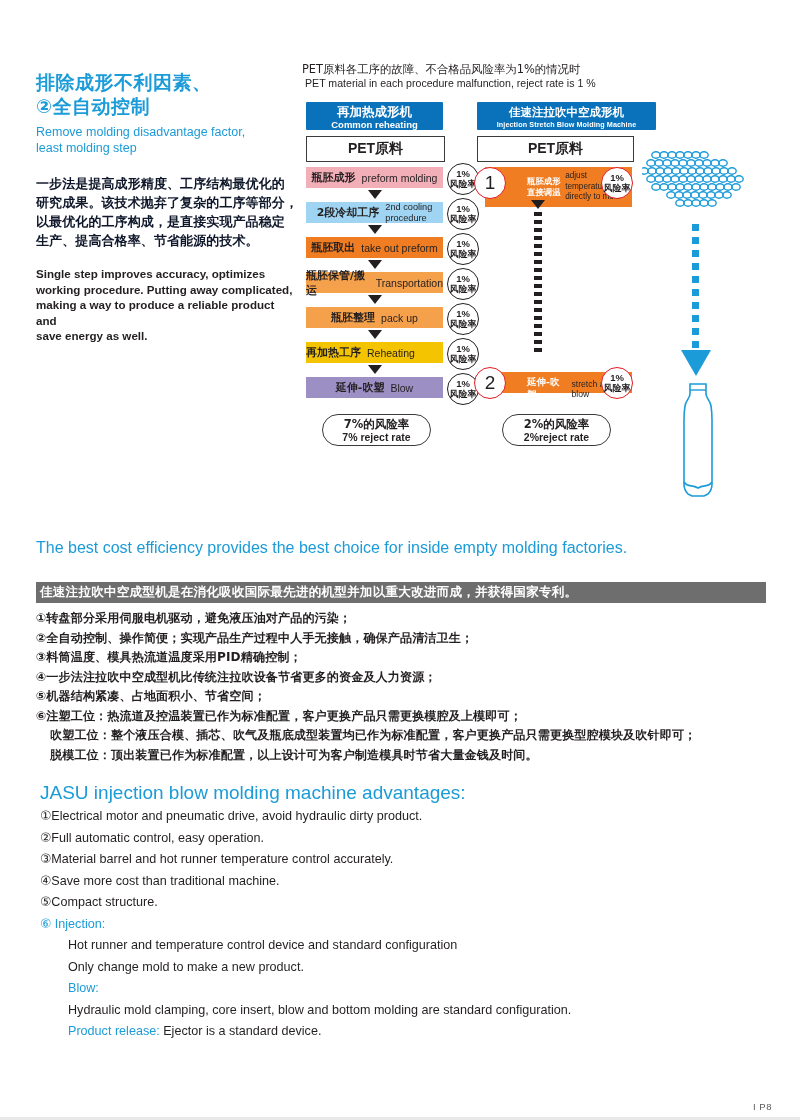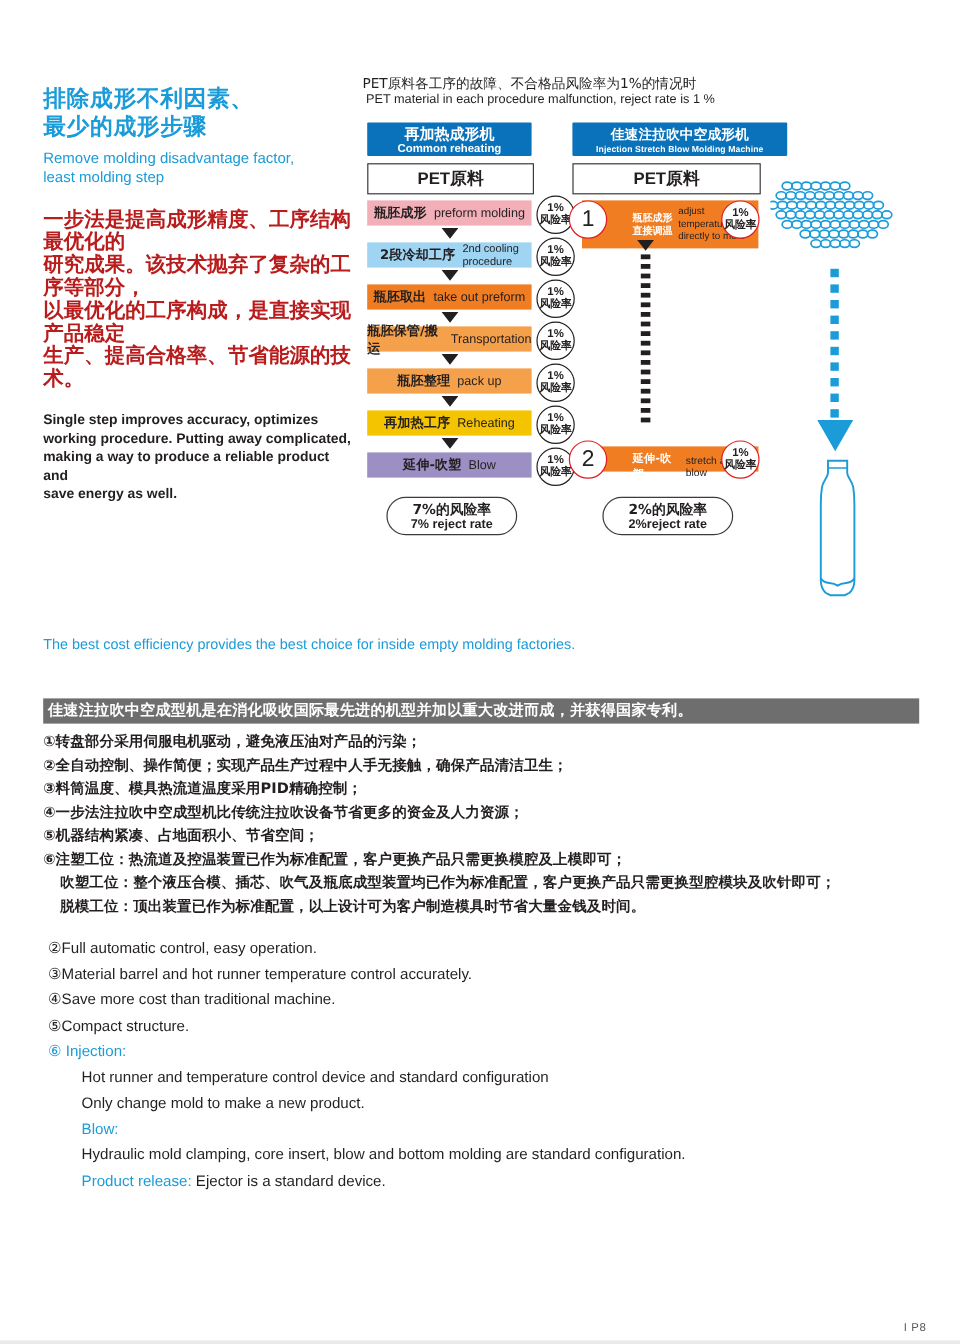--- a/index.html
+++ b/index.html
@@ -19,21 +19,21 @@
   
   #intro{left:36px;top:70px;width:262px;}
   #intro .h-cn{
     color:#1b9bd8;font-size:19px;line-height:24px;font-weight:bold;
     letter-spacing:0.5px;
   }
   #intro .h-en{
     color:#1b9bd8;font-size:12.5px;line-height:16px;margin-top:6px;
   }
   #intro .p-cn{
-    margin-top:18px;font-size:17px;line-height:19px;color:#b91c1c;
+    margin-top:18px;font-size:13px;line-height:19px;color:#0f172a;
     font-weight:bold;letter-spacing:0.1px;
   }
   #intro .p-en{
     margin-top:16px;font-size:11.6px;line-height:15.5px;color:#231f20;
     font-weight:bold;
   }
 
   
   #flow{left:302px;top:62px;width:470px;height:400px;}
   .flow-cap-cn{
@@ -103,21 +103,21 @@
   .dashline{position:absolute;width:8px;display:flex;flex-direction:column;gap:4px;}
   .dashline i{display:block;width:8px;height:4px;background:#231f20;}
 
   
   .bluedash{position:absolute;width:7px;display:flex;flex-direction:column;gap:6px;}
   .bluedash i{display:block;width:7px;height:7px;background:#1b9bd8;}
 
   
   #mid{left:36px;top:524px;width:730px;}
   #mid .m-cn{color:#1b9bd8;font-size:19px;font-weight:bold;line-height:24px;letter-spacing:0.4px;}
-  #mid .m-en{color:#1b9bd8;font-size:12px;line-height:16px;margin-top:5px;}
+  #mid .m-en{color:#1b9bd8;font-size:16px;line-height:16px;margin-top:16px;}
 
   #greybar{
     position:absolute;left:36px;top:582px;width:730px;height:21px;
     background:#6e6e6e;color:#fff;font-size:12.6px;font-weight:bold;
     display:flex;align-items:center;padding-left:4px;box-sizing:border-box;
     letter-spacing:0.2px;
   }
   #cnlist{position:absolute;left:36px;top:609px;width:740px;}
   #cnlist .li{font-size:12.1px;line-height:19.5px;color:#231f20;font-weight:bold;letter-spacing:0.1px;white-space:nowrap;}
   #cnlist .li.ind{padding-left:14px;}
@@ -135,21 +135,21 @@
   #footer .pg{position:absolute;right:28px;bottom:8px;font-size:9.5px;color:#5b5b5b;letter-spacing:0.5px;}
 </style>
 </head>
 <body>
 
 <div class="page">
 
   <div class="abs" id="intro">
     <div class="h-cn cn">
       <div>排除成形不利因素、</div>
-      <div>最少的成形步骤</div>
+      <div>②全自动控制</div>
     </div>
     <div class="h-en">
       <div>Remove molding disadvantage factor,</div>
       <div>least molding step</div>
     </div>
     <div class="p-cn cn">
       <div>一步法是提高成形精度、工序结构最优化的</div>
       <div>研究成果。该技术抛弃了复杂的工序等部分，</div>
       <div>以最优化的工序构成，是直接实现产品稳定</div>
       <div>生产、提高合格率、节省能源的技术。</div>
@@ -225,21 +225,21 @@
         <div class="step" style="left: 4px; top: 245px; width: 137px; background: rgb(245, 160, 74); justify-content: center;">
           <span class="s-cn cn">瓶胚整理</span>
           <span style="display: inline-block; width: 6px;"></span>
           <span class="s-en">pack up</span>
         </div>
         <div class="badge" style="left: 145px; top: 241px;">
           <div class="b1">1%</div>
           <div class="b2 cn">风险率</div>
         </div>
         <div class="tri" style="left: 65.5px; top: 268px;"></div>
-        <div class="step" style="left: 4px; top: 280px; width: 137px; background: rgb(245, 196, 0); justify-content: center;">
+        <div class="step" style="left: 4px; top: 280px; width: 137px; background: rgb(245, 196, 0); ">
           <span class="s-cn cn">再加热工序</span>
           <span style="display: inline-block; width: 6px;"></span>
           <span class="s-en">Reheating</span>
         </div>
         <div class="badge" style="left: 145px; top: 276px;">
           <div class="b1">1%</div>
           <div class="b2 cn">风险率</div>
         </div>
         <div class="tri" style="left: 65.5px; top: 303px;"></div>
         <div class="step" style="left: 4px; top: 315px; width: 137px; background: rgb(155, 143, 196); justify-content: center;">
@@ -425,21 +425,23 @@
       <div class="li cn">②全自动控制、操作简便；实现产品生产过程中人手无接触，确保产品清洁卫生；</div>
       <div class="li cn">③料筒温度、模具热流道温度采用PID精确控制；</div>
       <div class="li cn">④一步法注拉吹中空成型机比传统注拉吹设备节省更多的资金及人力资源；</div>
       <div class="li cn">⑤机器结构紧凑、占地面积小、节省空间；</div>
       <div class="li cn">⑥注塑工位：热流道及控温装置已作为标准配置，客户更换产品只需更换模腔及上模即可；</div>
       <div class="li cn ind">吹塑工位：整个液压合模、插芯、吹气及瓶底成型装置均已作为标准配置，客户更换产品只需更换型腔模块及吹针即可；</div>
       <div class="li cn ind">脱模工位：顶出装置已作为标准配置，以上设计可为客户制造模具时节省大量金钱及时间。</div>
     </div>
 
   <div id="adv">
+    <div class="a-h">JASU injection blow molding machine advantages:</div>
     <div id="adv-lines">
+        <div class="a-li">①Electrical motor and pneumatic drive, avoid hydraulic dirty product.</div>
         <div class="a-li">②Full automatic control, easy operation.</div>
         <div class="a-li">③Material barrel and hot runner temperature control accurately.</div>
         <div class="a-li">④Save more cost than traditional machine.</div>
         <div class="a-li">⑤Compact structure.</div>
         <div class="a-li blue">⑥ Injection:</div>
         <div class="a-li ind">Hot runner and temperature control device and standard configuration</div>
         <div class="a-li ind">Only change mold to make a new product.</div>
         <div class="a-li ind blue">Blow:</div>
         <div class="a-li ind">Hydraulic mold clamping, core insert, blow and bottom molding are standard configuration.</div>
         <div class="a-li ind"><span class="blue">Product release:</span><span> Ejector is a standard device.</span></div>

